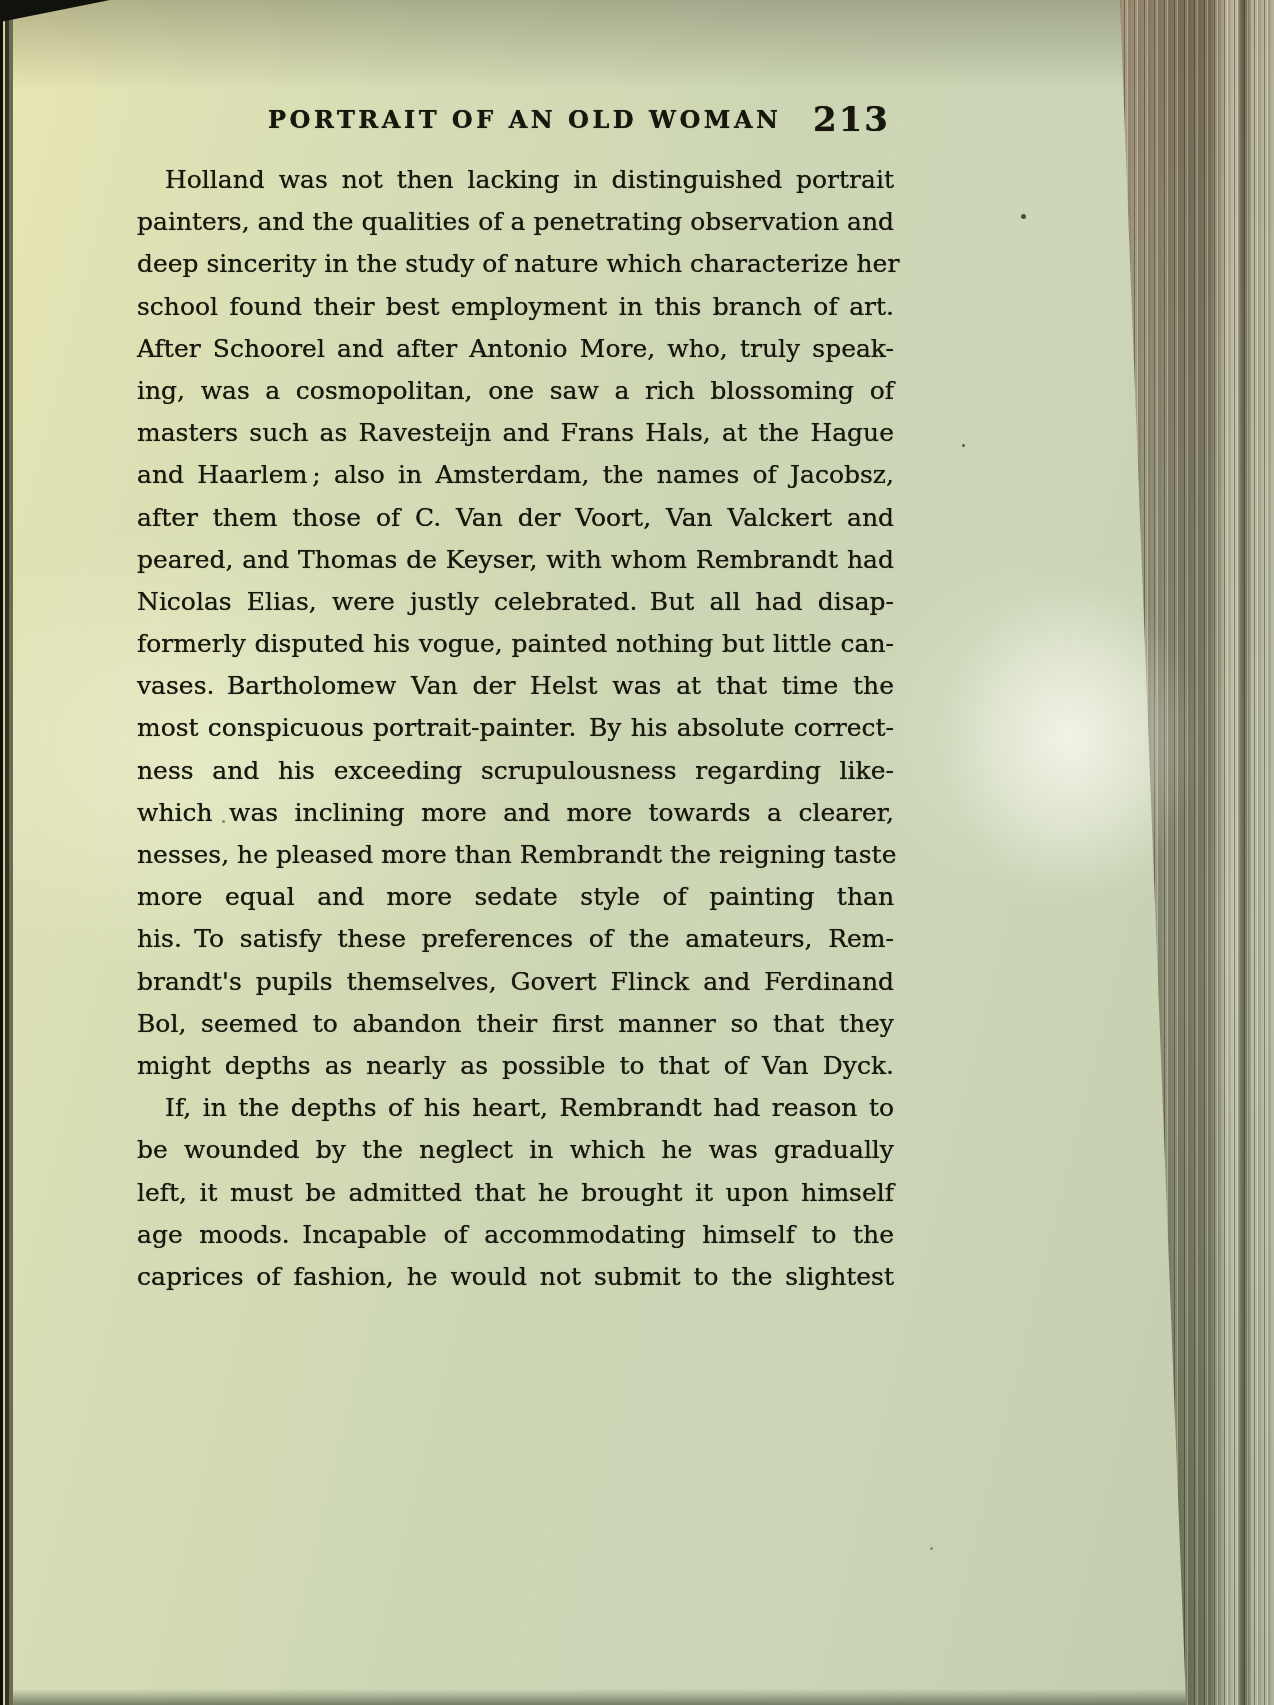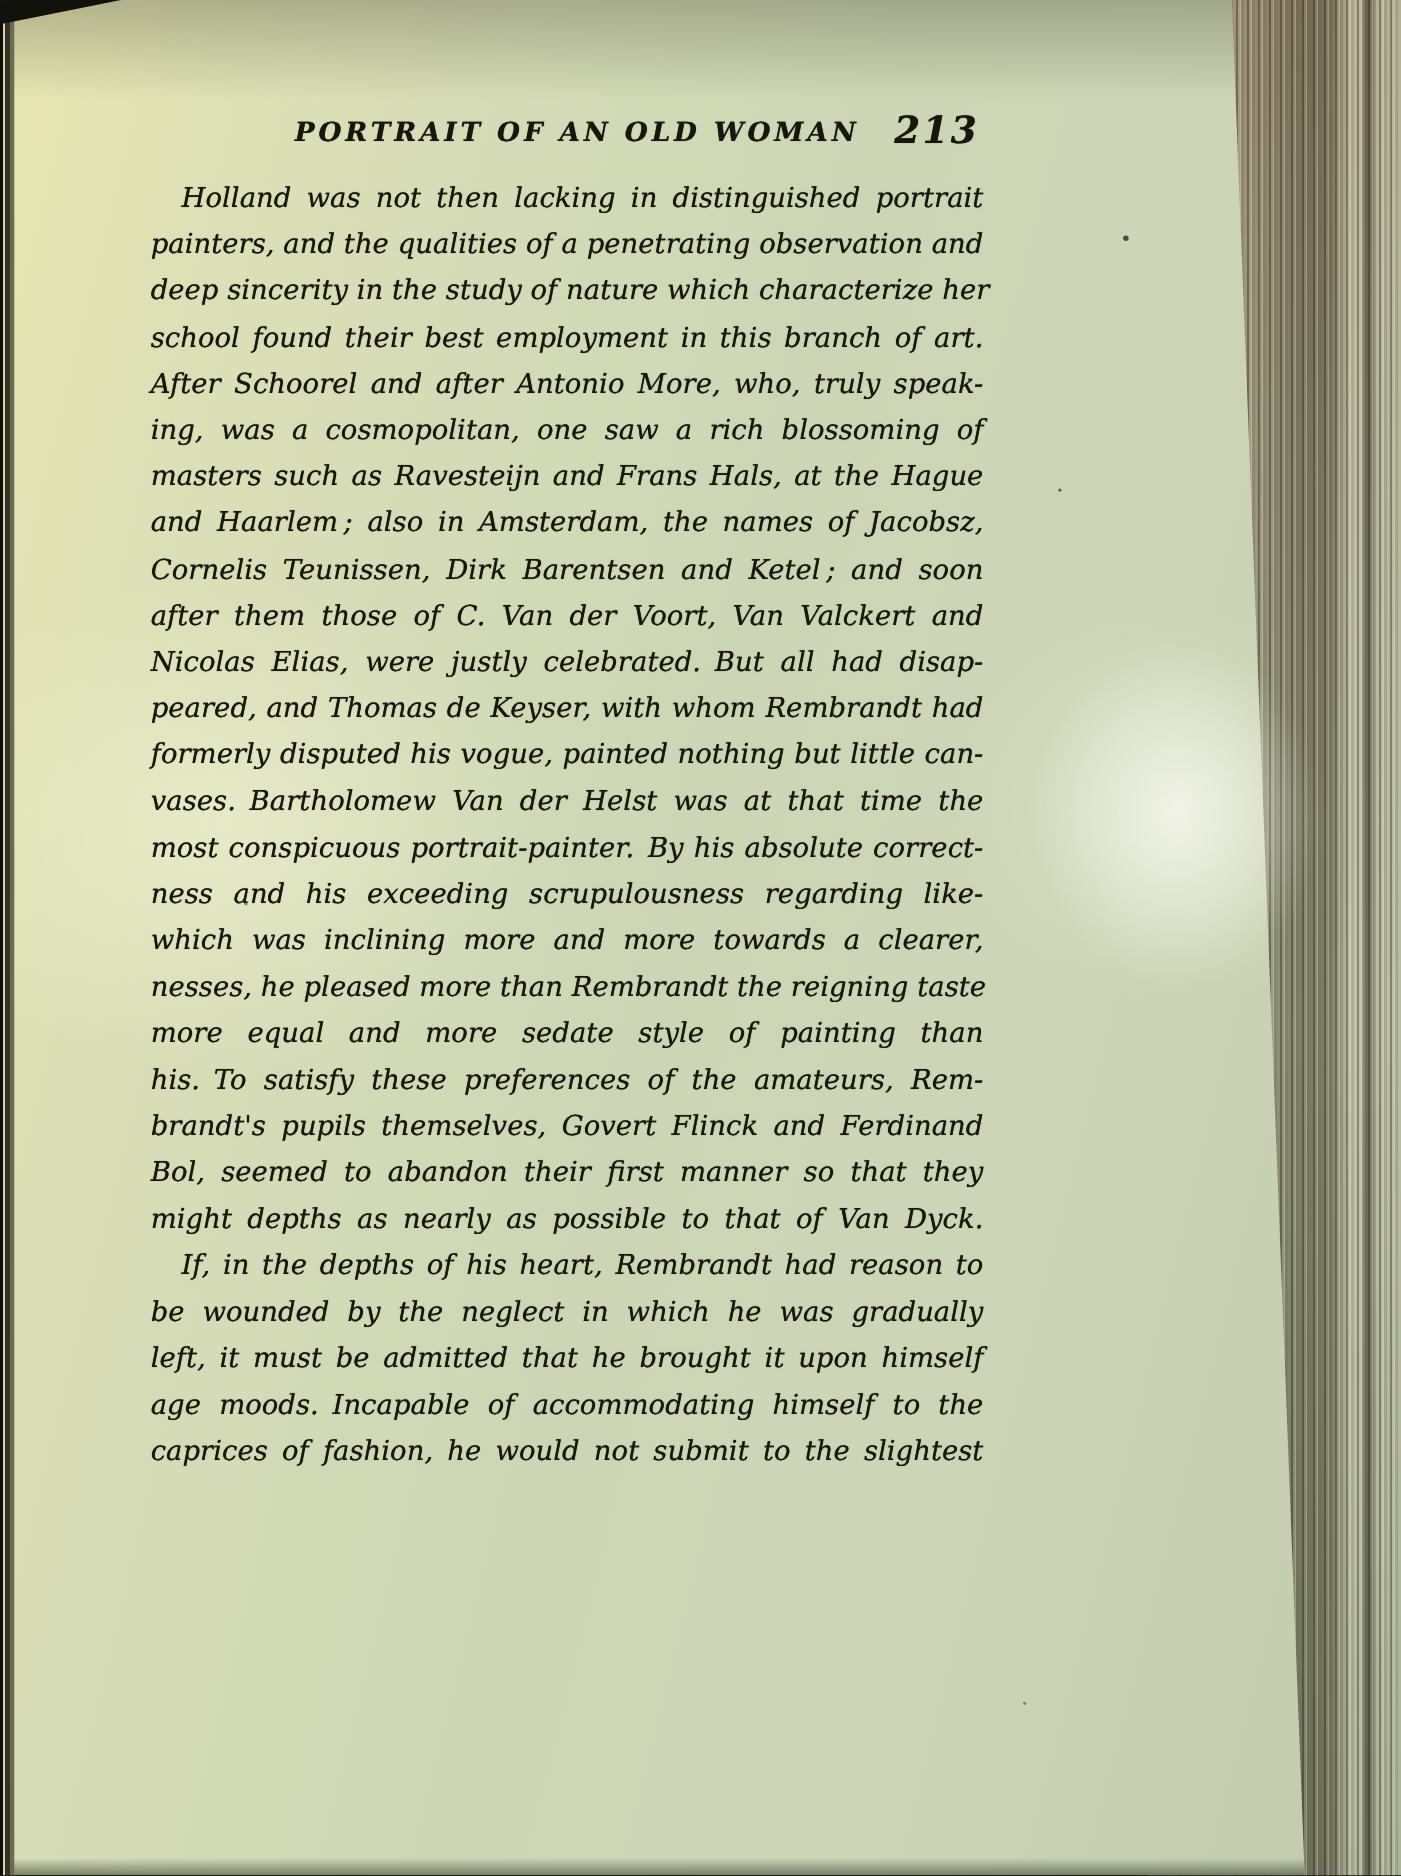--- a/index.html
+++ b/index.html
@@ -27,21 +27,20 @@
   
   .page{
     position:absolute;inset:0;
     clip-path:polygon(0 0, 87.9% 0, 93.1% 100%, 0 100%);
     background:
       radial-gradient(ellipse 430px 330px at 16% 44%, rgba(255,255,225,.38), rgba(255,255,225,0) 70%),
       radial-gradient(ellipse 300px 260px at 84% 43%, rgba(255,255,245,.30), rgba(255,255,245,0) 70%),
       linear-gradient(104deg,
         #e9e6b2 0%, #e0e2b4 10%, #d6dcb6 26%, #cdd6b4 48%,
         #ccd5b6 68%, #c6d0b0 88%, #c2ccac 100%);
-    font-style: italic;
   }
   .page-top-shade{position:absolute;top:0;left:0;width:100%;height:90px;
     background:linear-gradient(180deg, rgba(60,60,40,.30), rgba(60,60,40,0));}
   .page-bottom-shade{position:absolute;bottom:0;left:0;width:100%;height:16px;
     background:linear-gradient(0deg, rgba(45,55,38,.55), rgba(45,55,38,0));}
   
   .spine{
     position:absolute;top:0;left:0;width:13px;height:100%;
     background:linear-gradient(90deg,
       #0d0d09 0 3px, #d8d29d 3px 5px, #33332a 5px 9px, #6c6c52 9px 13px);
@@ -97,24 +96,23 @@
 
     <div class="text-block ink">
       <div class="ln indent">Holland was not then lacking in distinguished portrait</div>
       <div class="ln">painters, and the qualities of a penetrating observation and</div>
       <div class="ln">deep sincerity in the study of nature which characterize her</div>
       <div class="ln">school found their best employment in this branch of art.</div>
       <div class="ln">After Schoorel and after Antonio More, who, truly speak-</div>
       <div class="ln">ing, was a cosmopolitan, one saw a rich blossoming of</div>
       <div class="ln">masters such as Ravesteijn and Frans Hals, at the Hague</div>
       <div class="ln">and Haarlem ; also in Amsterdam, the names of Jacobsz,</div>
-      <div class="ln">Cornelis Teunissen, Dirk Barentsen and Ketel ; and soon</div>
       <div class="ln">after them those of C. Van der Voort, Van Valckert and</div>
+      <div class="ln">peared, and Thomas de Keyser, with whom Rembrandt had</div>
       <div class="ln">Nicolas Elias, were justly celebrated. But all had disap-</div>
-      <div class="ln">peared, and Thomas de Keyser, with whom Rembrandt had</div>
       <div class="ln">formerly disputed his vogue, painted nothing but little can-</div>
       <div class="ln">vases. Bartholomew Van der Helst was at that time the</div>
       <div class="ln">most conspicuous portrait-painter. By his absolute correct-</div>
       <div class="ln">ness and his exceeding scrupulousness regarding like-</div>
       <div class="ln">which was inclining more and more towards a clearer,</div>
       <div class="ln">nesses, he pleased more than Rembrandt the reigning taste</div>
       <div class="ln">more equal and more sedate style of painting than</div>
       <div class="ln">his. To satisfy these preferences of the amateurs, Rem-</div>
       <div class="ln">brandt's pupils themselves, Govert Flinck and Ferdinand</div>
       <div class="ln">Bol, seemed to abandon their first manner so that they</div>

